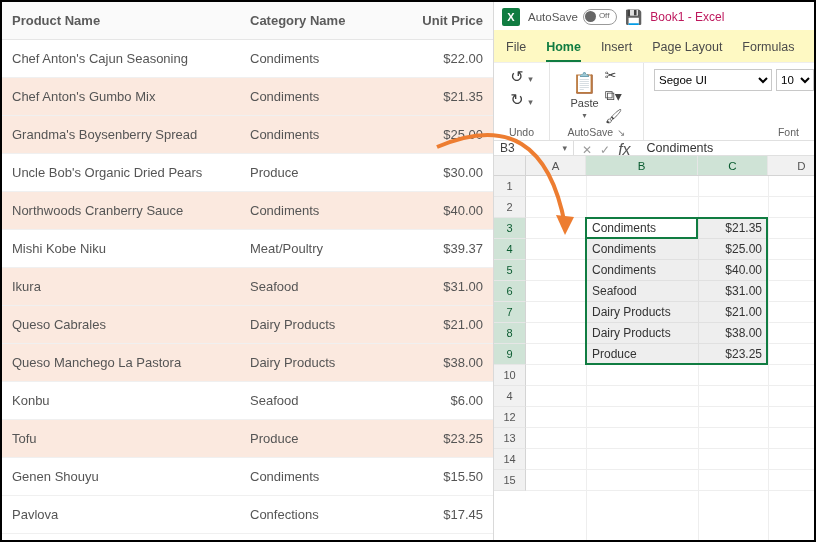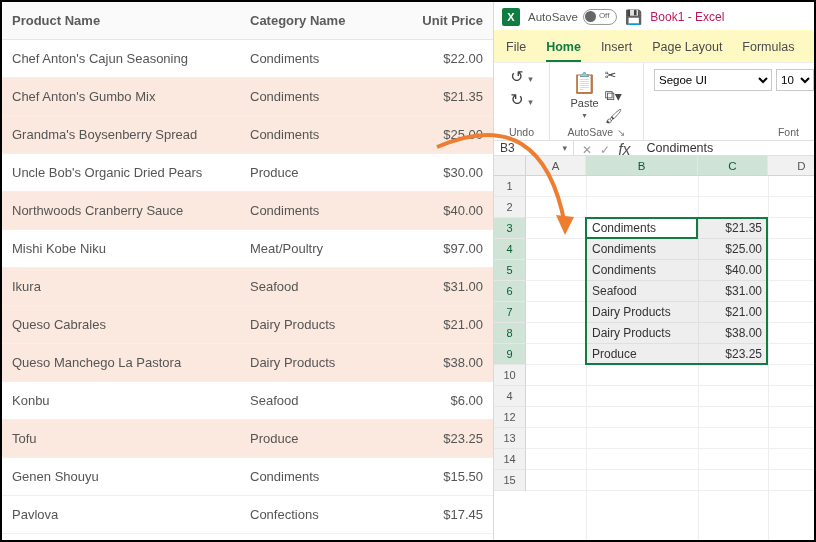--- a/index.html
+++ b/index.html
@@ -116,21 +116,21 @@
           <div class="col-c">$30.00</div>
         </div>
         <div class="lt-row hl">
           <div class="col-a">Northwoods Cranberry Sauce</div>
           <div class="col-b">Condiments</div>
           <div class="col-c">$40.00</div>
         </div>
         <div class="lt-row">
           <div class="col-a">Mishi Kobe Niku</div>
           <div class="col-b">Meat/Poultry</div>
-          <div class="col-c">$97.00</div>
+          <div class="col-c">$39.37</div>
         </div>
         <div class="lt-row hl">
           <div class="col-a">Ikura</div>
           <div class="col-b">Seafood</div>
           <div class="col-c">$31.00</div>
         </div>
         <div class="lt-row hl">
           <div class="col-a">Queso Cabrales</div>
           <div class="col-b">Dairy Products</div>
           <div class="col-c">$21.00</div>

